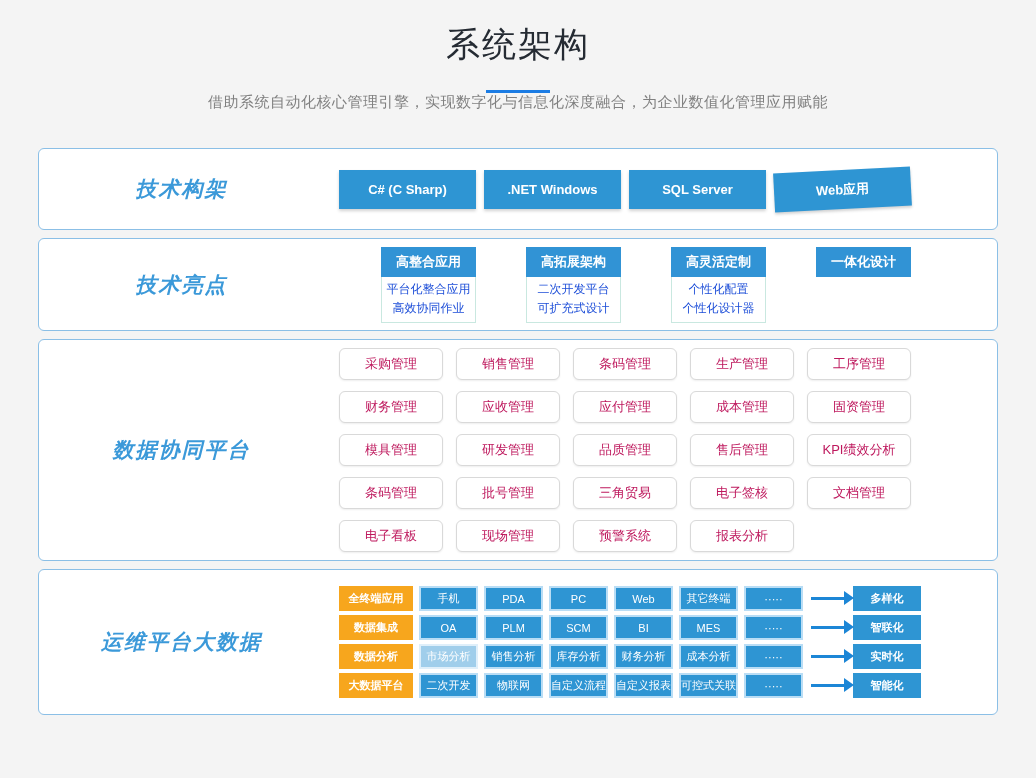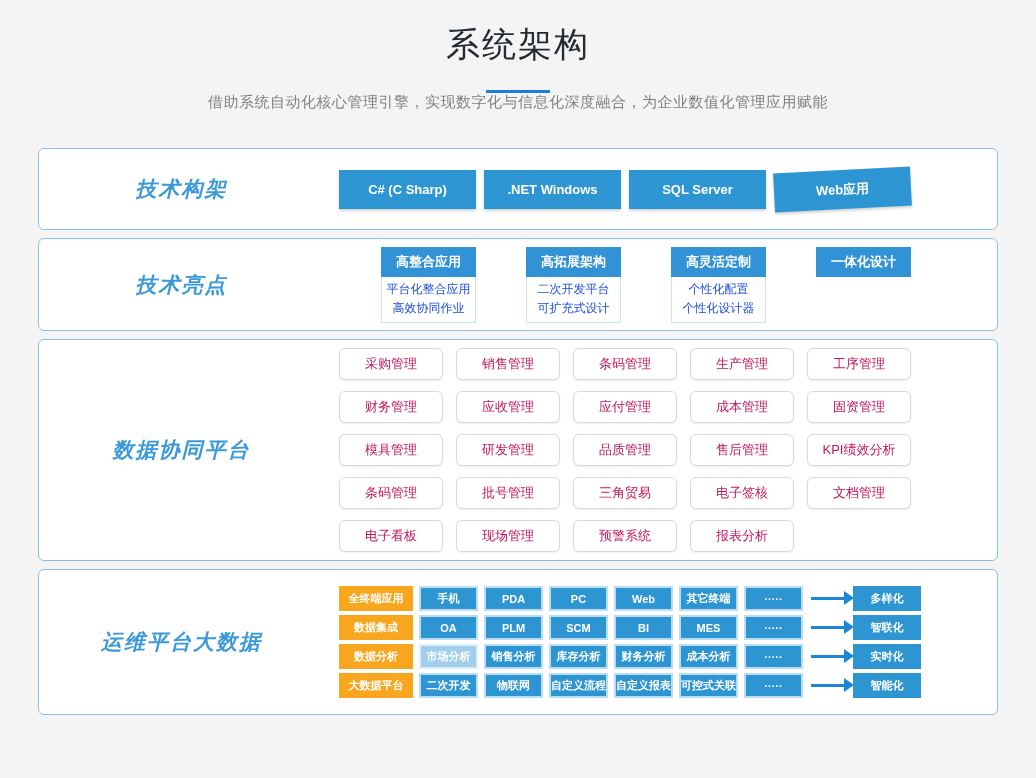--- a/index.html
+++ b/index.html
@@ -62,21 +62,21 @@
   
   .sec-ops { height:146px; }
   .ops-rows { display:flex; flex-direction:column; gap:4px; }
   .ops-row { display:flex; align-items:center; gap:6px; }
   .ops-cat {
     width:74px; height:25px; flex:0 0 74px; background:#f7a61d; color:#fff;
     font-size:11px; font-weight:bold; display:flex; align-items:center; justify-content:center;
   }
   .ops-chip {
     width:59px; height:25px; flex:0 0 59px; background:#2e95d3;
-    border:2px solid #b9ddf5; color:#fff; font-size:11px; font-weight:bold;
+    border:2px solid #b9ddf5; color:#fff; font-size:11px; font-weight:normal;
     display:flex; align-items:center; justify-content:center; white-space:nowrap;
   }
   .ops-chip.faded { opacity:.45; }
   .arrow { width:34px; height:3px; background:#1c86d6; position:relative; flex:0 0 34px; margin:0 2px; }
   .arrow::after {
     content:""; position:absolute; right:-9px; top:-6px;
     border-left:10px solid #1c86d6; border-top:7.5px solid transparent; border-bottom:7.5px solid transparent;
   }
   .ops-result {
     width:68px; height:25px; flex:0 0 68px; background:#2e95d3; color:#fff;

